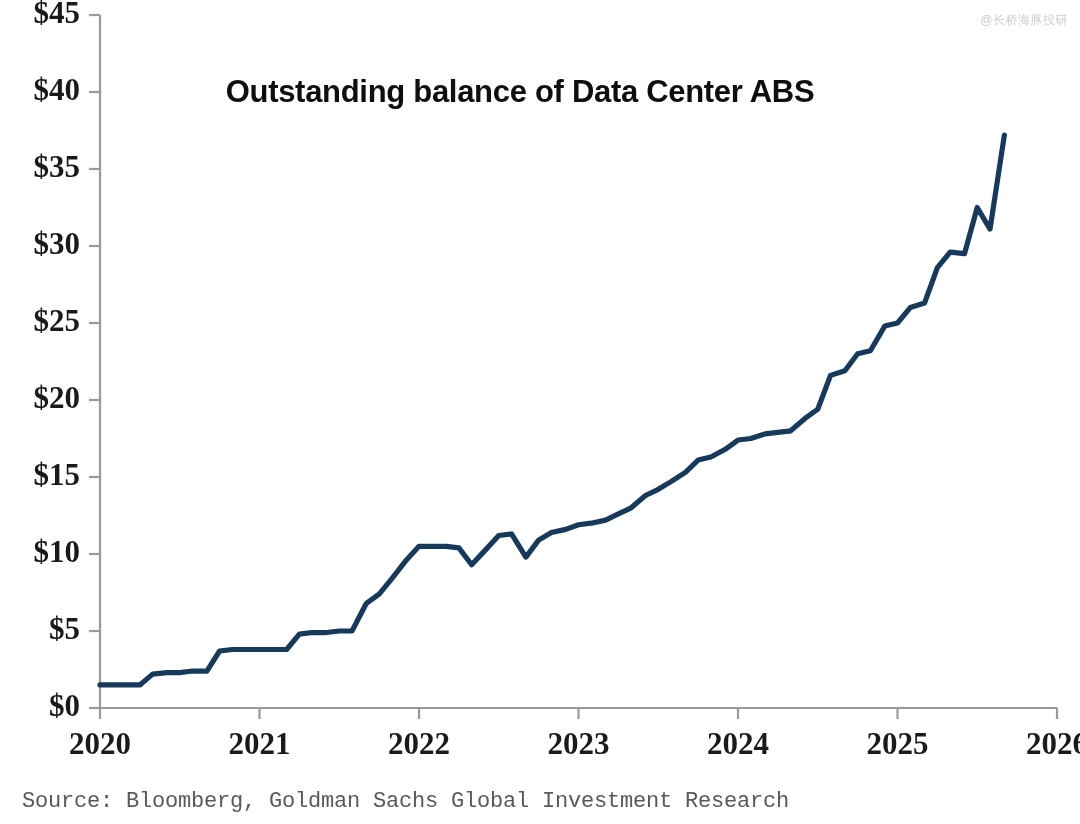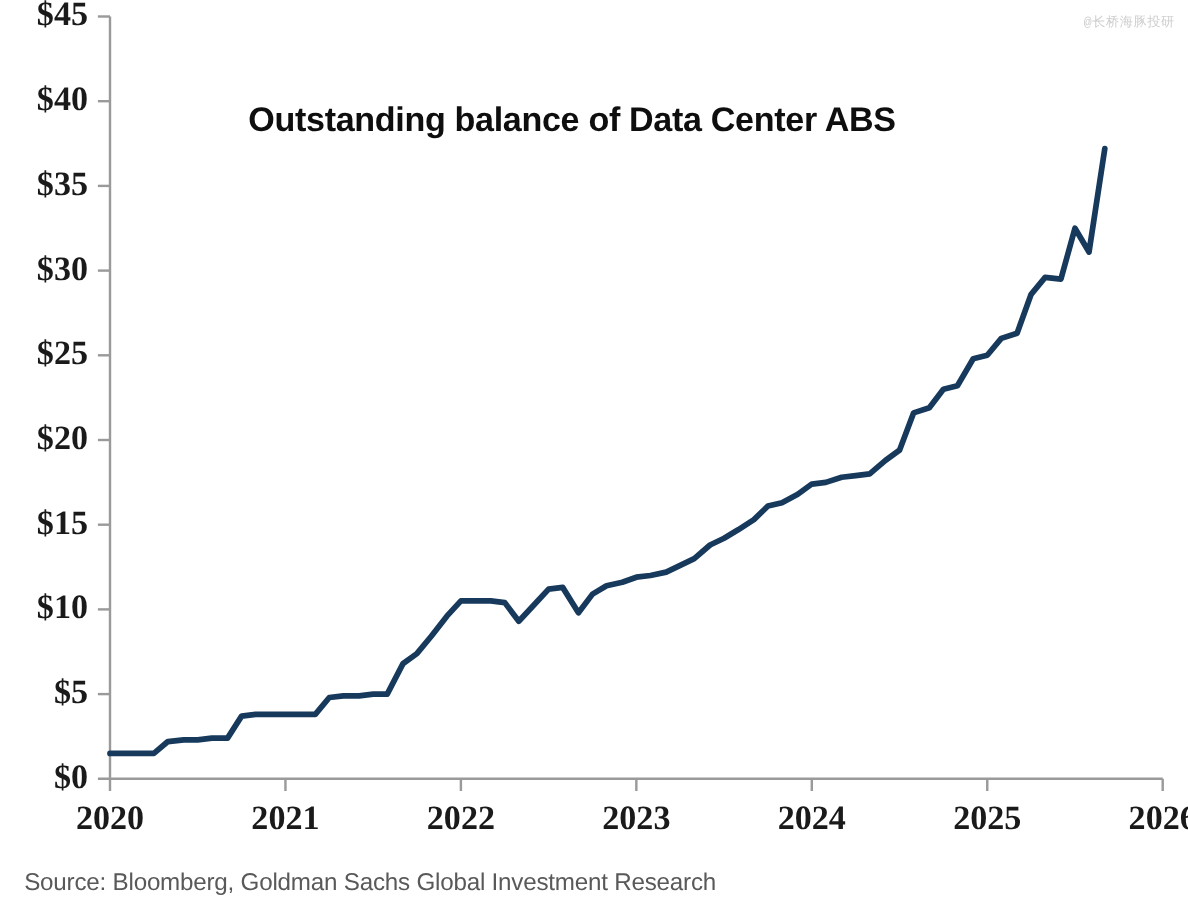--- a/index.html
+++ b/index.html
@@ -62,41 +62,40 @@
     left: 120px;
     top: 72px;
     width: 800px;
     text-align: center;
     font-family: "Liberation Sans", sans-serif;
     font-size: 31px;
     font-weight: 700;
     color: #0e0e0e;
     line-height: 1.32;
     letter-spacing: -0.3px;
-    margin-top: 17px;
   }
   .chart-title .line2 {
     display: block;
   }
   .source-note {
     position: absolute;
     left: 22px;
     top: 789px;
-    font-family: Liberation Sans, sans-serif;
+    font-family: Liberation Mono, monospace;
     font-size: 22px;
     font-weight: 400;
     color: #595959;
     white-space: nowrap;
     letter-spacing: -0.2px;
   }
   .watermark {
     position: absolute;
     right: 12px;
     top: 12px;
-    font-family: Liberation Mono, monospace;
+    font-family: Liberation Sans, sans-serif;
     font-size: 12px;
     color: #bdbdbd;
     letter-spacing: 0.5px;
     white-space: nowrap;
     opacity: 0.75;
   }
 </style>
 </head>
 <body>
 

